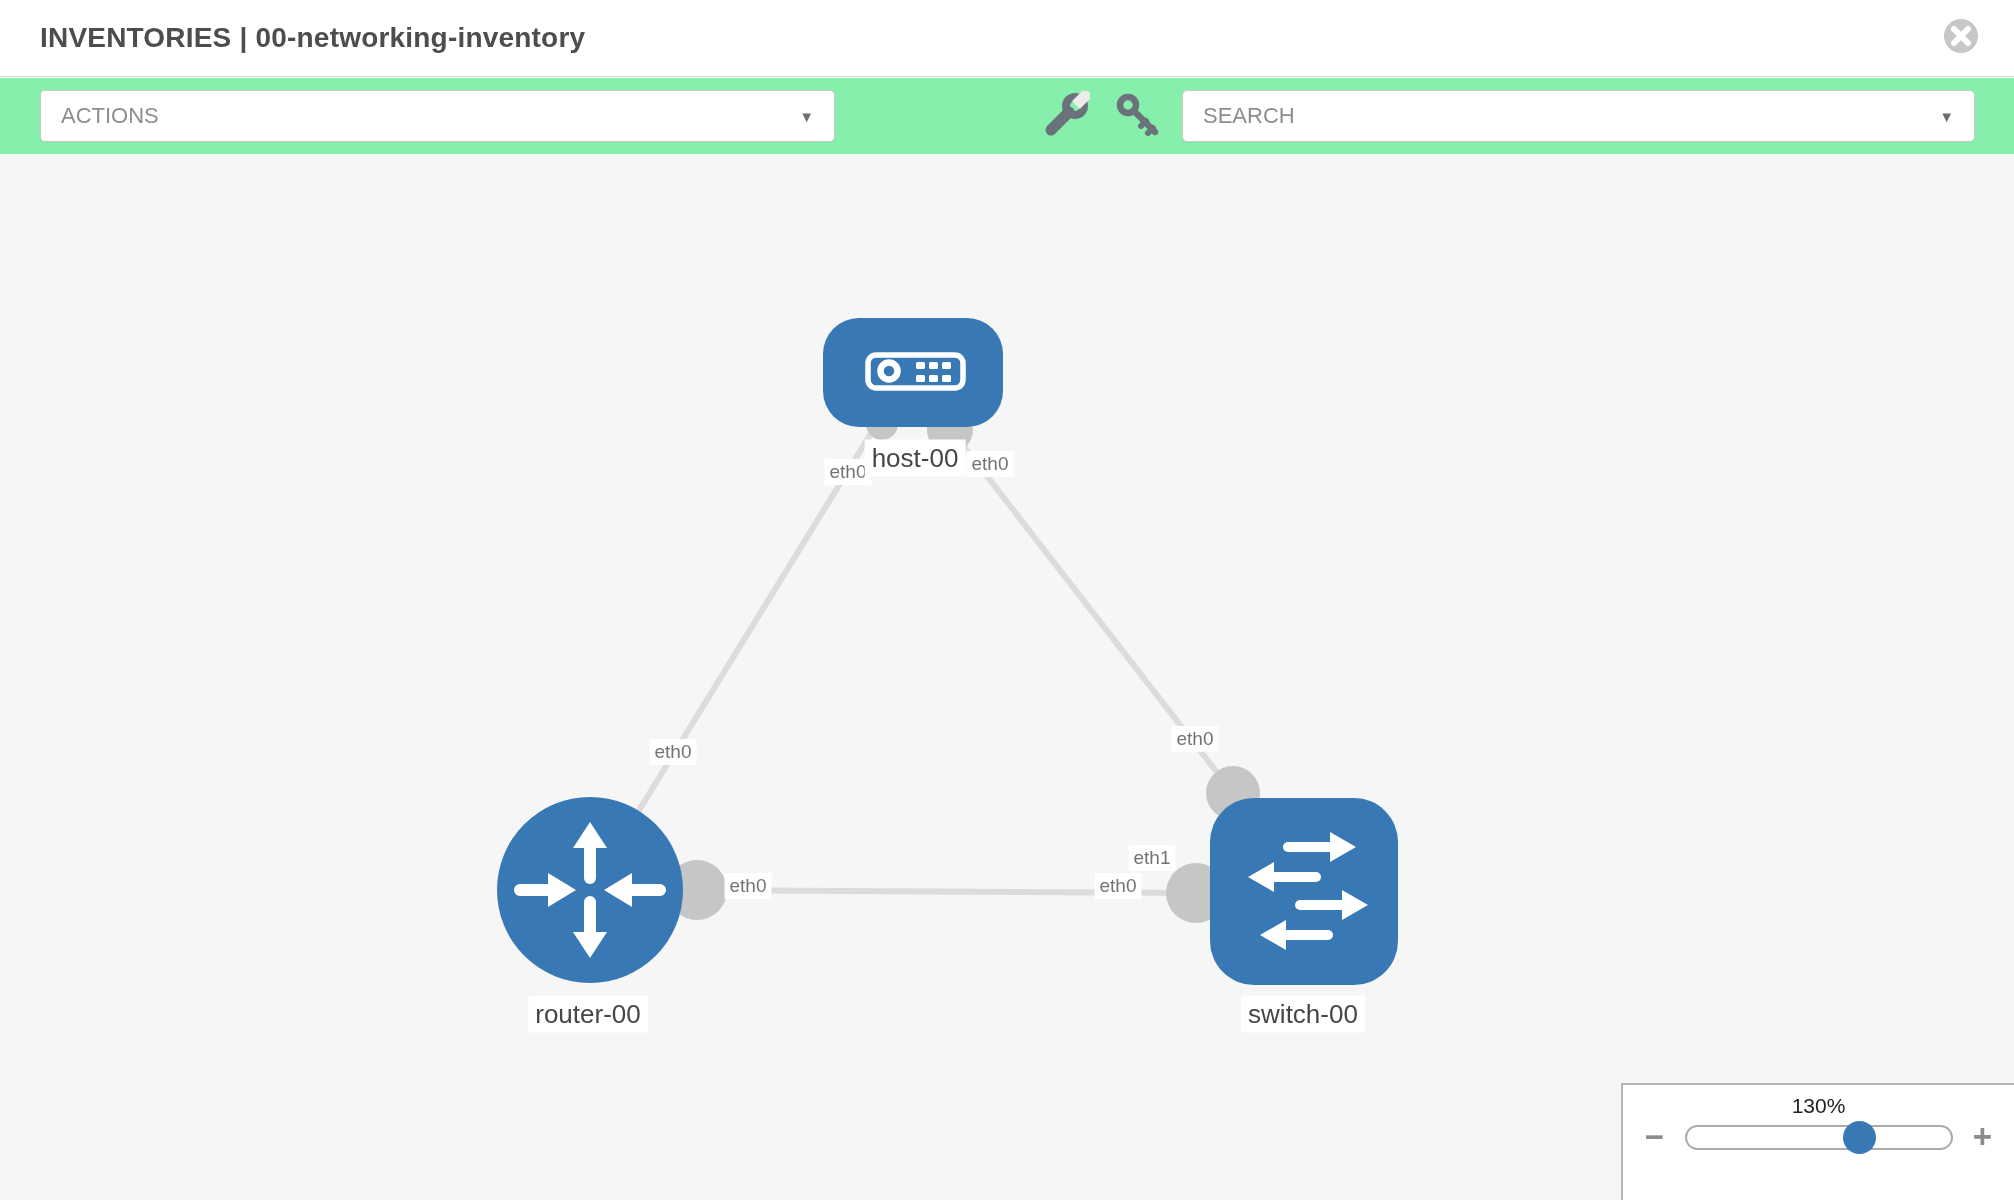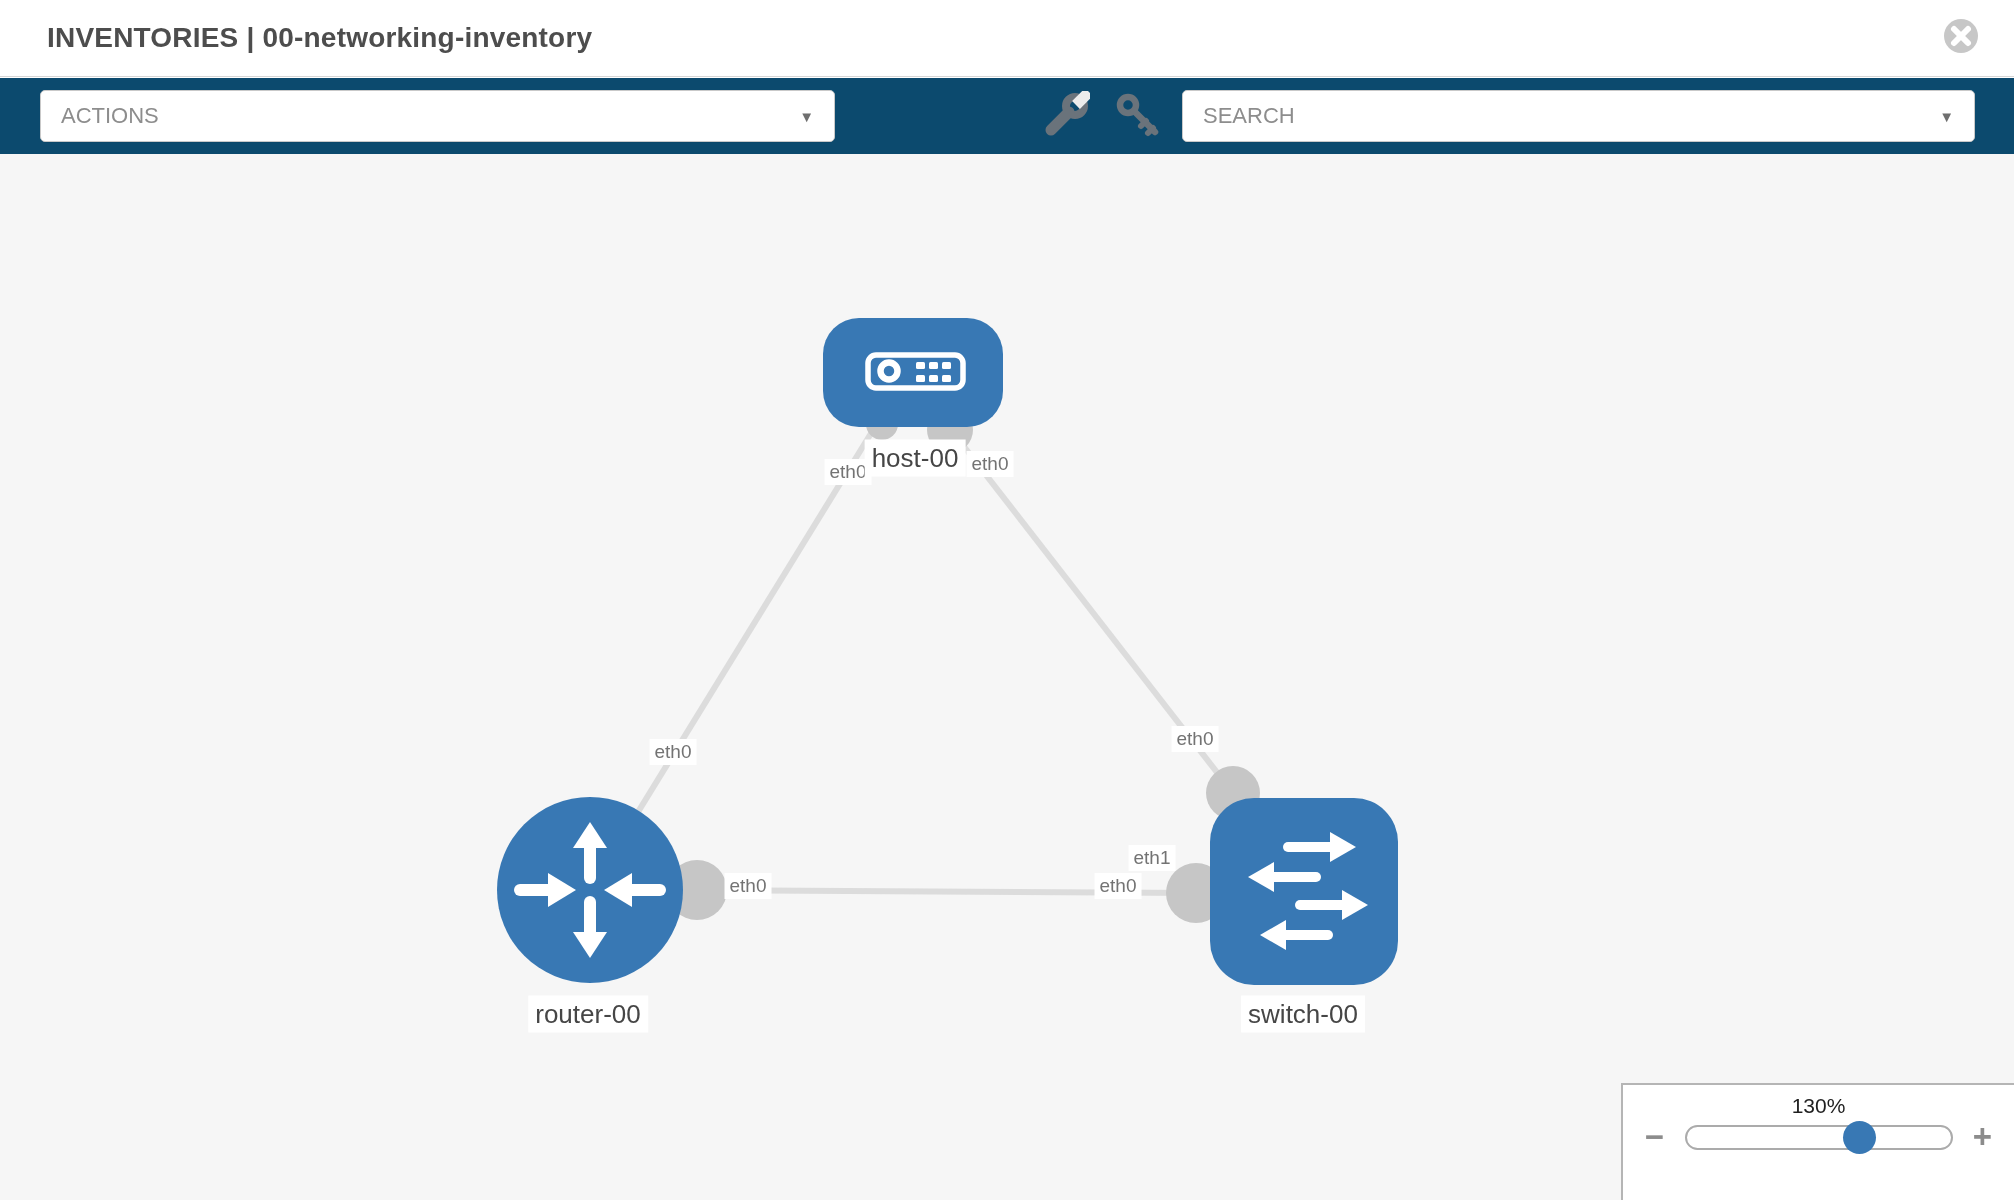--- a/index.html
+++ b/index.html
@@ -3,25 +3,25 @@
 <meta charset="utf-8">
 <style>
   * { margin:0; padding:0; box-sizing:border-box; }
   html,body { width:2014px; height:1200px; overflow:hidden; }
   body { font-family:"Liberation Sans","DejaVu Sans",sans-serif; background:#fff; }
   .app { position:relative; width:2014px; height:1200px; }
 
   
   .header { position:absolute; left:0; top:0; width:100%; height:77px; background:#fff; border-bottom:1px solid #d6d6d6; }
   .page-title { position:absolute; left:40px; top:50%; transform:translateY(-50%);
-                font-size:28px; font-weight:bold; color:#4d4d4d; letter-spacing:.2px;margin-left:7px; }
+                font-size:28px; font-weight:bold; color:#4d4d4d; letter-spacing:.2px; }
   .close-btn { position:absolute; right:35px; top:18px; width:36px; height:36px; cursor:pointer; }
 
   
-  .toolbar { position:absolute; left:0; top:78px; width:100%; height:84px; background:#0c4a6e; border-bottom:1px solid #d2d2d2; }
+  .toolbar { position:absolute; left:0; top:78px; width:100%; height:84px; background:#86efac; border-bottom:1px solid #d2d2d2; }
   .select-box { position:absolute; top:12px; height:52px; background:#fff; border:1.5px solid #c9c9c9;
                 border-radius:5px; display:flex; align-items:center; padding:0 20px; cursor:pointer;
                 box-shadow:0 1px 1px rgba(0,0,0,0.03); }
   .select-box .sel-label { font-size:22px; color:#8d8d8d; flex:1; }
   .select-box .caret { font-size:15px; color:#6f6f6f; margin-left:12px; }
   .actions-select { left:40px; width:795px; }
   .search-select  { left:1182px; width:793px; }
   .tool-icon { position:absolute; top:13px; width:48px; height:48px; cursor:pointer; }
   .wrench-pos { left:1042px; }
   .key-pos { left:1115px; }

